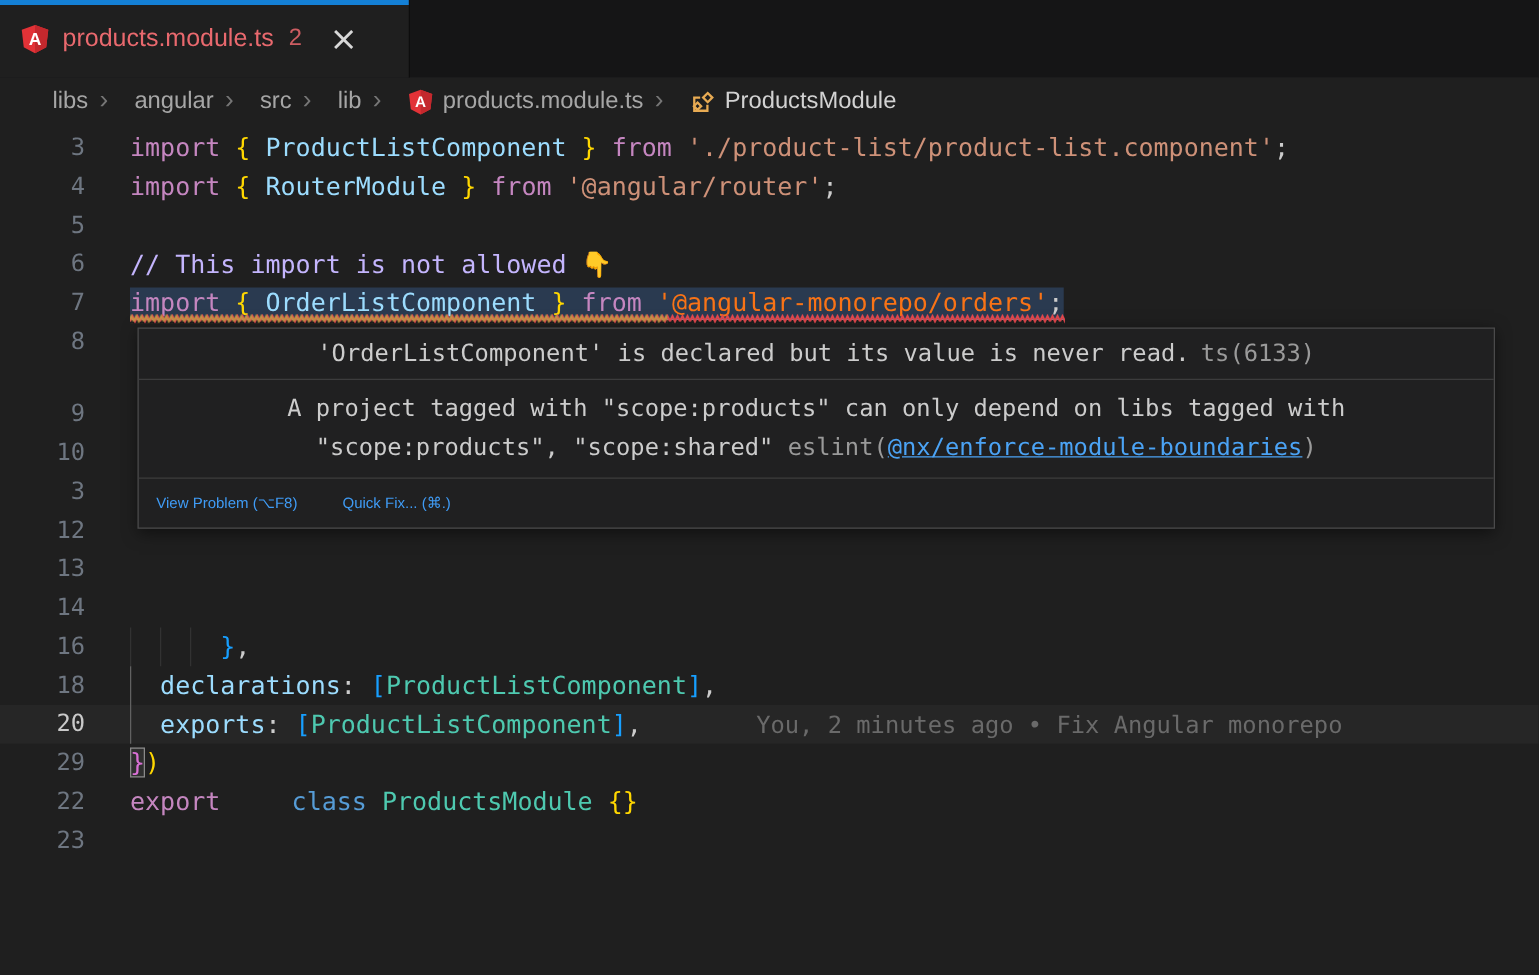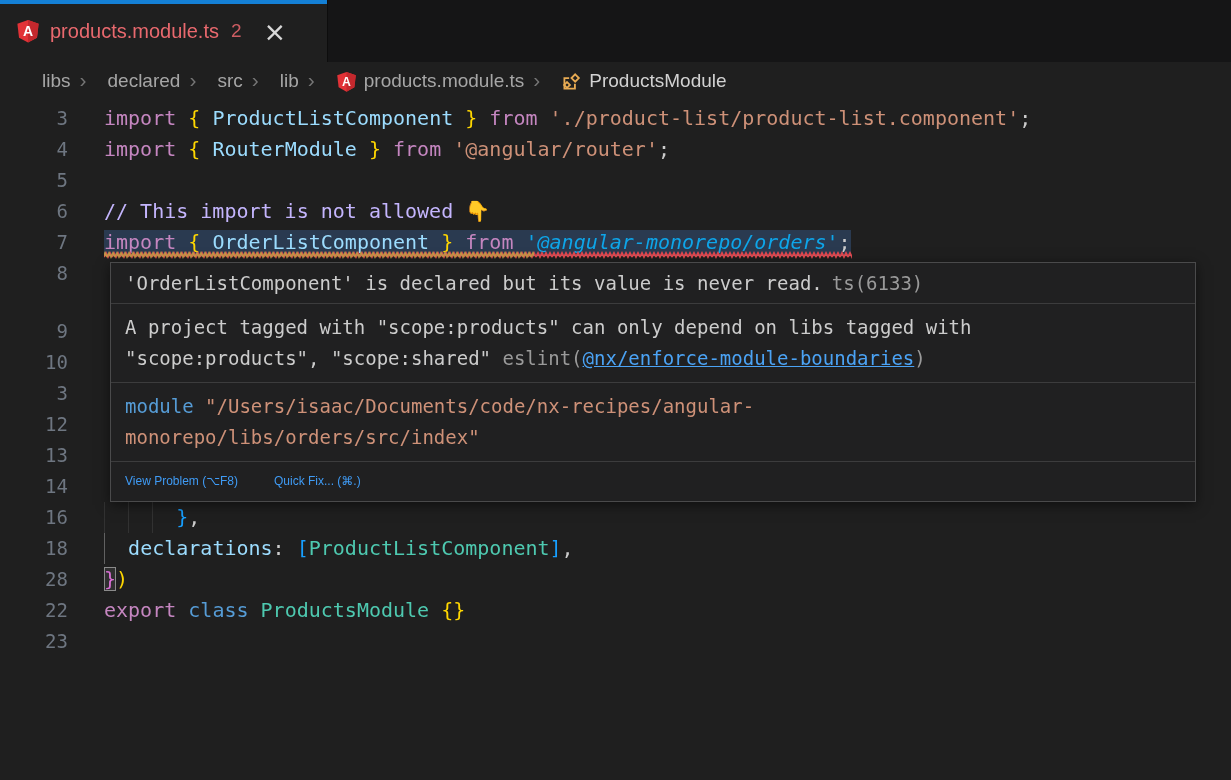--- a/index.html
+++ b/index.html
@@ -36,27 +36,27 @@
   .editor { position:relative; font-family:"DejaVu Sans Mono", monospace; }
   .rows { padding-top:3px; }
   .row { height:31px; display:flex; position:relative; }
   .row-gap { height:27px; }
   .row.current { background:#262626; }
   .row.current .g { color:#c9c9c9; }
   .g { flex:none; width:68px; text-align:right; color:#6e7681; font-size:19px; line-height:31px; }
   .c { margin-left:36px; white-space:pre; font-size:20px; line-height:31px; position:relative; }
 
   .kw   { color:#c586c0;text-align:center; }
-  .kwb  { color:#569cd6; }
+  .kwb  { color:#569cd6;margin-left:45px; }
   .id   { color:#9cdcfe; }
   .prop { color:#9cdcfe; }
   .propt{ color:#4ec9b0; }
   .type { color:#4ec9b0; }
   .str  { color:#ce9178; }
-  .strl { color:#0ea5e9;font-style:italic; }
+  .strl { color:#f97316; }
   .cm   { color:#c4b5fd; }
   .pn   { color:#cccccc; }
   .ws   { color:#cccccc; }
   .b1   { color:#ffd700; }
   .b2   { color:#da70d6; }
   .b3   { color:#179fff; }
   .b2m  { color:#da70d6; outline:1px solid #8a8a8a; outline-offset:-1px; background:rgba(130,130,130,.16); }
 
   .hl7 { background:#2a3a50; border-bottom:1px solid #6d8bb0; padding-bottom:1px; }
   .sq { position:absolute; left:0; top:24px; pointer-events:none; }
@@ -64,21 +64,21 @@
   .guide { position:absolute; top:0; bottom:0; width:1px; background:#323232; }
   .guide.active { background:#616161; }
 
   .blame { color:#6a6a6a; margin-left:8ch; font-size:19px; }
 
   
   .hover {
     position:absolute; left:110px; top:262px; width:1086px; z-index:6;
     background:#202021; border:1px solid #4a4a4b;
     box-shadow:0 3px 12px rgba(0,0,0,.5);
-    font-family:"DejaVu Sans Mono", monospace; font-size:19px; color:#cccccc;
+    font-family:"DejaVu Sans Mono", monospace; font-size:19px; color:#cccccc;text-align:center;
   }
   .hsec { padding:8px 14px; border-bottom:1px solid #3c3c3d; line-height:31px; }
   .hsec.first { line-height:24px; }
   .dim { color:#9a9a9a; }
   .dim.src { margin-left:9px; }
   .hlink { color:#4ba3f5; text-decoration:underline; cursor:pointer; }
   .hkw { color:#569cd6; }
   .hstr { color:#ce9178; }
   .hactions {
     padding:8px 14px; display:flex; gap:36px; line-height:23px;
@@ -106,21 +106,21 @@
     </div>
     <div style="flex:1"></div>
   </div>
 
   <div class="breadcrumbs" id="breadcrumbs">
       <span class="bc-item">
         <span class="bc-label">libs</span>
       </span>
       <span class="bc-sep">›</span>
       <span class="bc-item">
-        <span class="bc-label">declared</span>
+        <span class="bc-label">angular</span>
       </span>
       <span class="bc-sep">›</span>
       <span class="bc-item">
         <span class="bc-label">src</span>
       </span>
       <span class="bc-sep">›</span>
       <span class="bc-item">
         <span class="bc-label">lib</span>
       </span>
       <span class="bc-sep">›</span>
@@ -206,38 +206,41 @@
           <span class="c"></span>
         </div>
         <div class="row">
           <span class="g">16</span>
           <span class="c"><span class="guide" style="left: 0ch;"></span><span class="guide" style="left: 2ch;"></span><span class="guide" style="left: 4ch;"></span><span class="ws">      </span><span class="b3">}</span><span class="pn">,</span></span>
         </div>
         <div class="row">
           <span class="g">18</span>
           <span class="c"><span class="guide active" style="left: 0ch;"></span><span class="ws">  </span><span class="prop">declarations</span><span class="pn">: </span><span class="b3">[</span><span class="type">ProductListComponent</span><span class="b3">]</span><span class="pn">,</span></span>
         </div>
-        <div class="row">
-          <span class="g">28</span>
+        <div class="row current">
+          <span class="g">20</span>
+          <span class="c"><span class="guide active" style="left: 0ch;"></span><span class="ws">  </span><span class="prop">exports</span><span class="pn">: </span><span class="b3">[</span><span class="type">ProductListComponent</span><span class="b3">]</span><span class="pn">,</span><span class="blame">You, 2 minutes ago • Fix Angular monorepo</span></span>
+        </div>
+        <div class="row">
+          <span class="g">29</span>
           <span class="c"><span class="b2m">}</span><span class="b1">)</span></span>
         </div>
         <div class="row">
           <span class="g">22</span>
           <span class="c"><span class="kw">export</span><span class="pn"> </span><span class="kwb">class</span><span class="pn"> </span><span class="type">ProductsModule</span><span class="pn"> </span><span class="b1">{}</span></span>
         </div>
         <div class="row">
           <span class="g">23</span>
           <span class="c"></span>
         </div>
       </div>
   </div>
 
   <div class="hover">
     <div class="hsec first"><span>'OrderListComponent' is declared but its value is never read.</span><span class="dim src">ts(6133)</span></div>
     <div class="hsec"><span>A project tagged with "scope:products" can only depend on libs tagged with</span><br><span>"scope:products", "scope:shared"</span><span class="dim"> eslint(</span><span class="hlink">@nx/enforce-module-boundaries</span><span class="dim">)</span></div>
-    <div class="hsec"><span class="hkw">module</span><span class="hstr"> "/Users/isaac/Documents/code/nx-recipes/angular-</span><br><span class="hstr">monorepo/libs/orders/src/index"</span></div>
     <div class="hactions">
         <span>View Problem (⌥F8)</span>
         <span>Quick Fix... (⌘.)</span>
       </div>
   </div>
 
 </div>
 
 </body></html>

